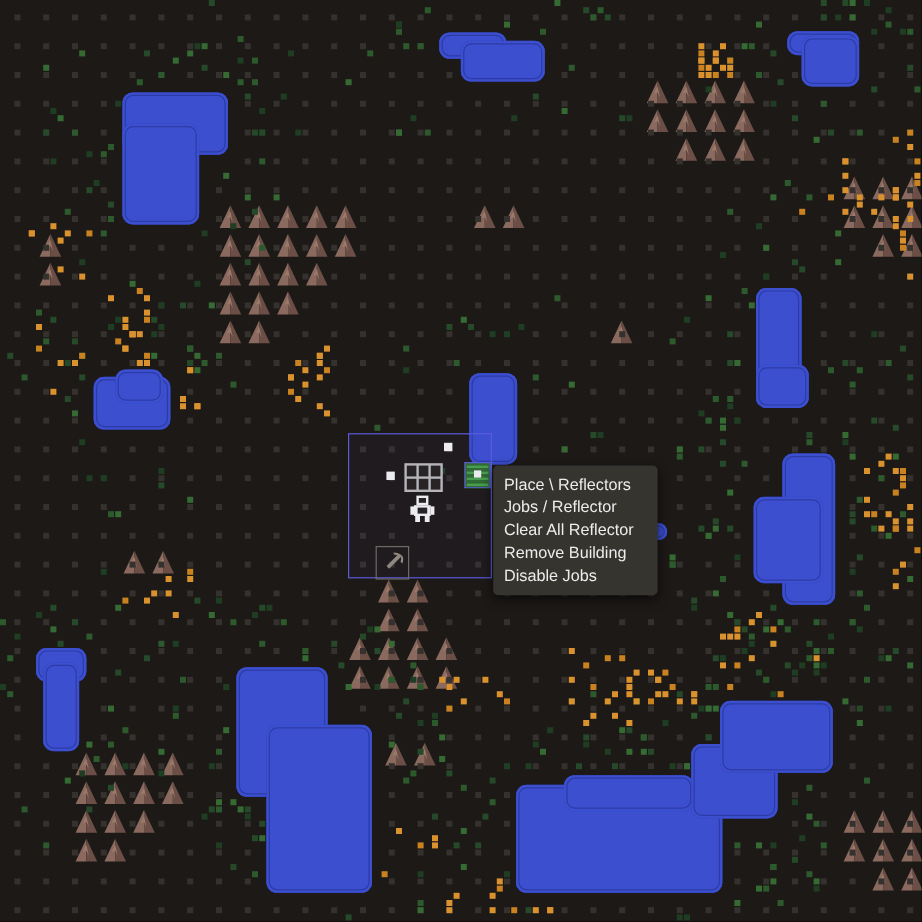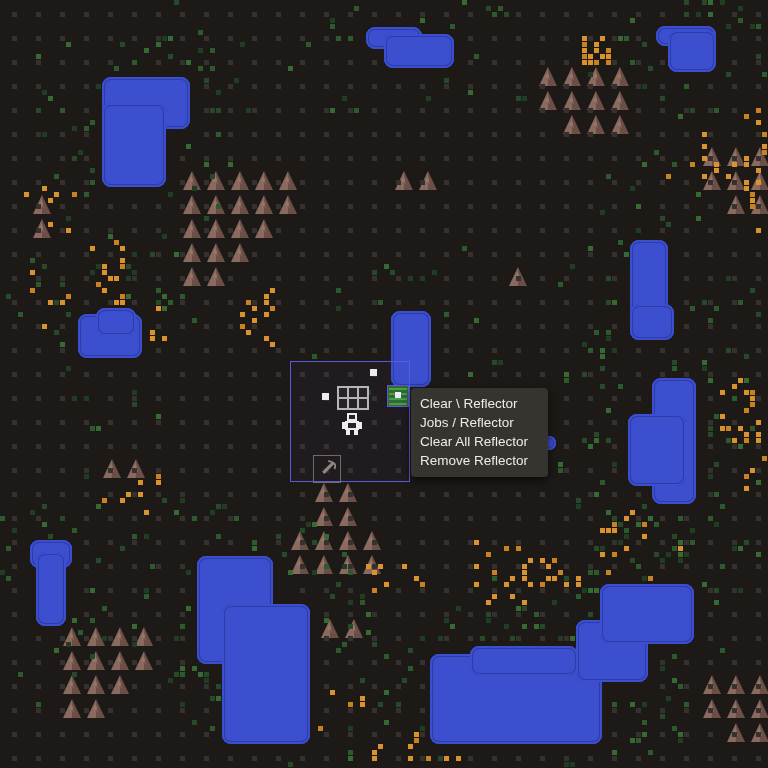--- a/index.html
+++ b/index.html
@@ -2007,19 +2007,20 @@
 
     <div class="desig-box" id="desigBox" style="left: 313px; top: 455px; width: 26px; height: 26px;">
       <svg width="100%" height="100%" viewBox="0 0 24 24">
         <path d="M16.5 5.5 L18.5 7.5 L9.5 16.5 L7.5 14.5 Z" fill="#8e8880"></path>
         <path d="M13 4 C15.6 4 18.4 5.2 20 7 L18.2 7.6 C16.8 6.3 14.9 5.6 13 5.6 Z" fill="#8e8880"></path>
         <path d="M20 7 C20.6 9 20.4 11 19.6 12.6 L18.2 11.2 C18.8 10 18.9 8.7 18.4 7.5 Z" fill="#8e8880"></path>
       </svg>
     </div>
 
     <div id="ctxMenu" style="left: 411px; top: 388px; width: 137px; background: rgb(53, 52, 47);">
-        <div class="menu-item" style="color: rgb(236, 236, 236);">Clear \ Reflector</div>
+        <div class="menu-item" style="color: rgb(236, 236, 236);">Place \ Reflectors</div>
         <div class="menu-item" style="color: rgb(236, 236, 236);">Jobs / Reflector</div>
         <div class="menu-item" style="color: rgb(236, 236, 236);">Clear All Reflector</div>
-        <div class="menu-item" style="color: rgb(236, 236, 236);">Remove Reflector</div>
+        <div class="menu-item" style="color: rgb(236, 236, 236);">Remove Building</div>
+        <div class="menu-item" style="color: rgb(236, 236, 236);">Disable Jobs</div>
       </div>
   </div>
 </div>
 
 </body></html>

